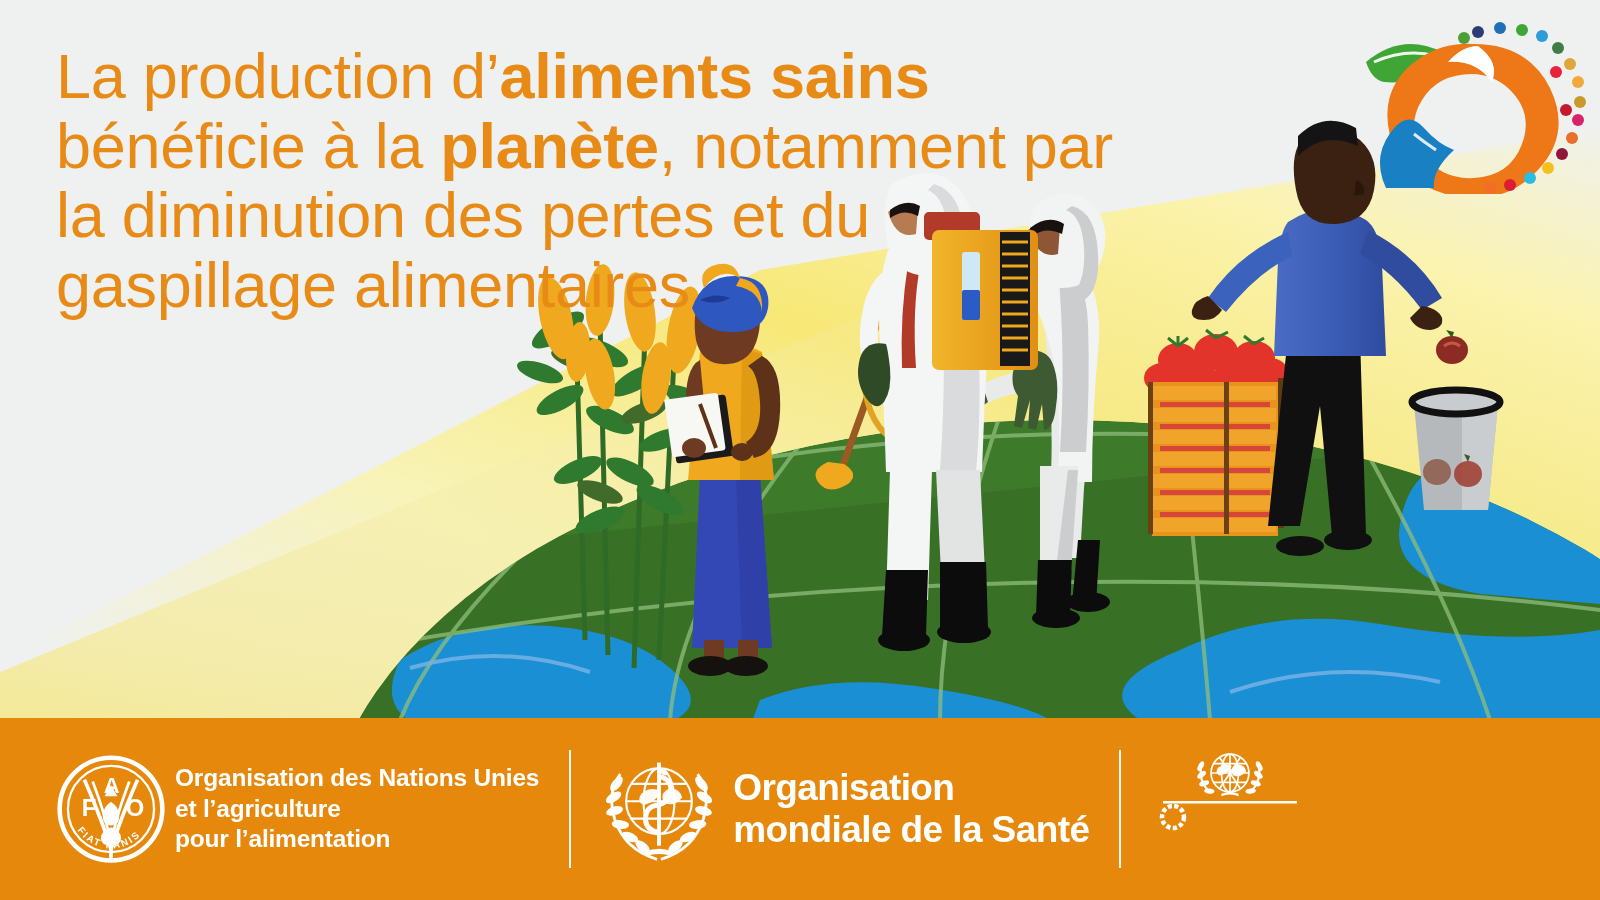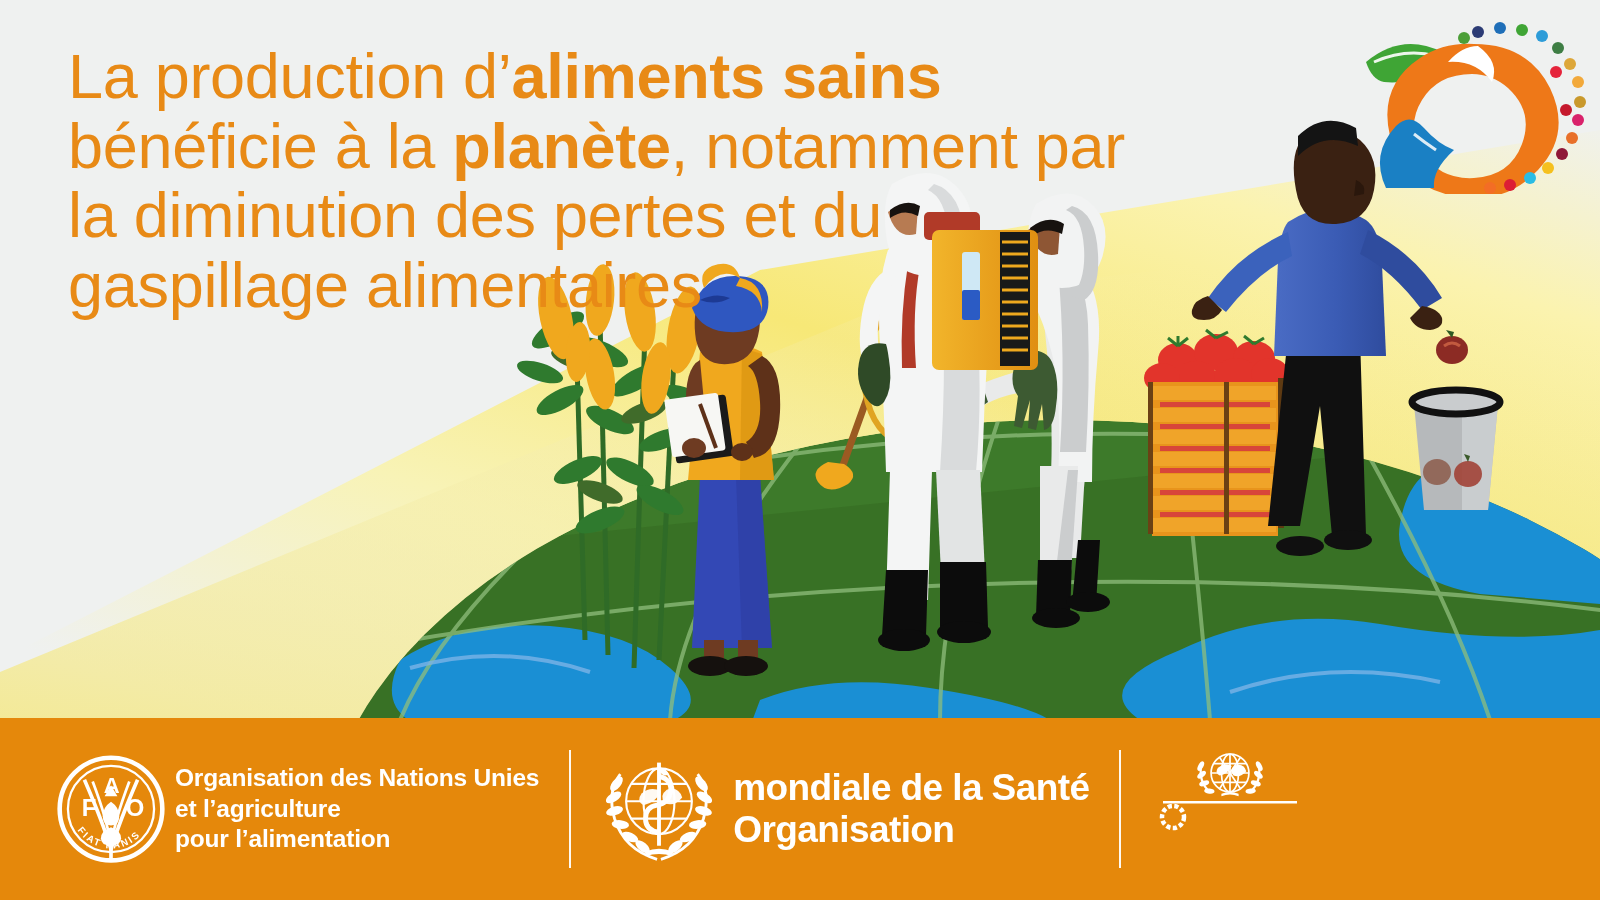--- a/index.html
+++ b/index.html
@@ -5,21 +5,21 @@
   html,body{margin:0;padding:0;background:#fff;}
   body{font-family:"Liberation Sans", sans-serif;}
   #poster{position:relative;width:1600px;height:900px;overflow:hidden;background:#eff1f0;}
 
   
   .bg-base{position:absolute;inset:0;background:#eff1f0;}
   .sky-glow{position:absolute;left:0;top:0;width:1600px;height:720px;}
 
   
   .headline{
-    position:absolute;left:68px;top:42px;width:1100px;
+    position:absolute;left:56px;top:42px;width:1100px;
     font-size:63px;line-height:1.105;color:#E88A16;
     font-weight:400;letter-spacing:-0.3px;z-index:40;
   }
   .headline b{font-weight:700;}
 
   
   .wfsd-logo{position:absolute;left:1352px;top:18px;width:236px;height:176px;z-index:45;}
 
   
   .scene{position:absolute;left:0;top:0;width:1600px;height:720px;z-index:20;}
@@ -441,22 +441,22 @@
           </g>
 
           <path d="M42 44 q10 -8 20 -2 q-6 12 -18 14 q-8 -4 -2 -12 Z" fill="#ffffff" opacity="0.95"></path>
           <path d="M68 40 q12 -4 16 8 q-8 10 -18 6 q-6 -8 2 -14 Z" fill="#ffffff" opacity="0.95"></path>
 
           <rect x="58" y="12" width="4" height="86" fill="#ffffff"></rect>
           <path d="M60 26 q14 4 12 16 q-2 12 -14 14 q-12 2 -12 14 q0 12 14 14" fill="none" stroke="#ffffff" stroke-width="5"></path>
           <path d="M60 20 q8 -2 10 4 q-6 4 -10 -4 Z" fill="#ffffff"></path>
         </svg>
         <div class="who-text">
+          <div>Organisation</div>
           <div>mondiale de la Santé</div>
-          <div>Organisation</div>
         </div>
       </div>
 
       <div class="divider"></div>
 
       <div class="logo-block sdg-block">
         <svg class="sdg-mark" viewBox="0 0 158 124">
 
           <g transform="translate(79 26) scale(0.86)">
             <g fill="none" stroke="#ffffff" stroke-width="2">

